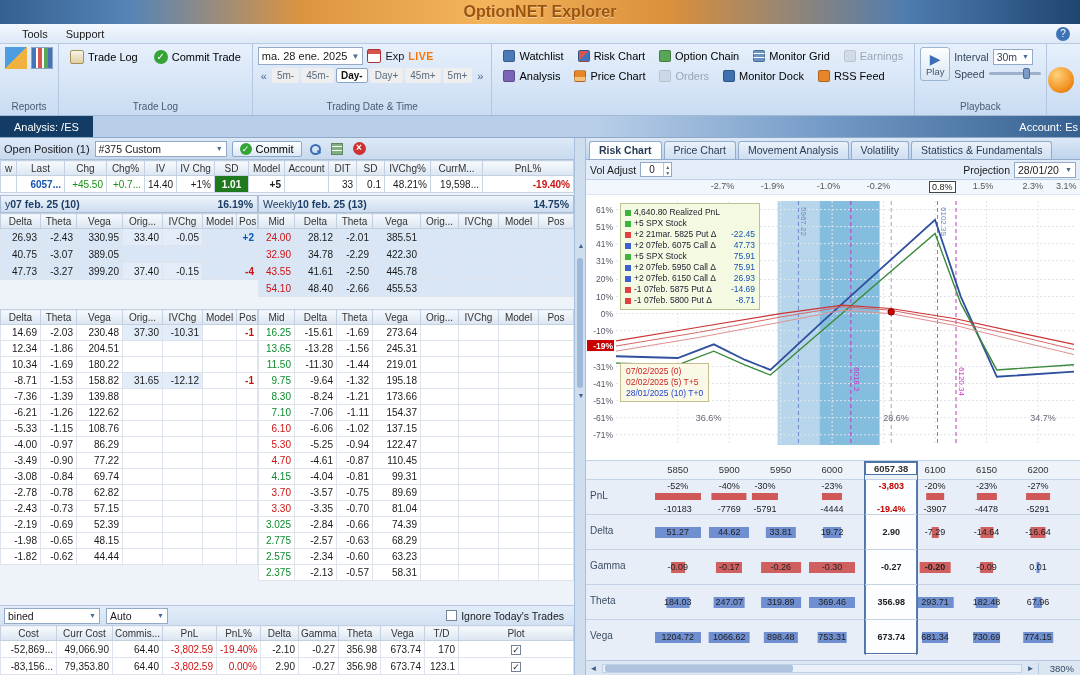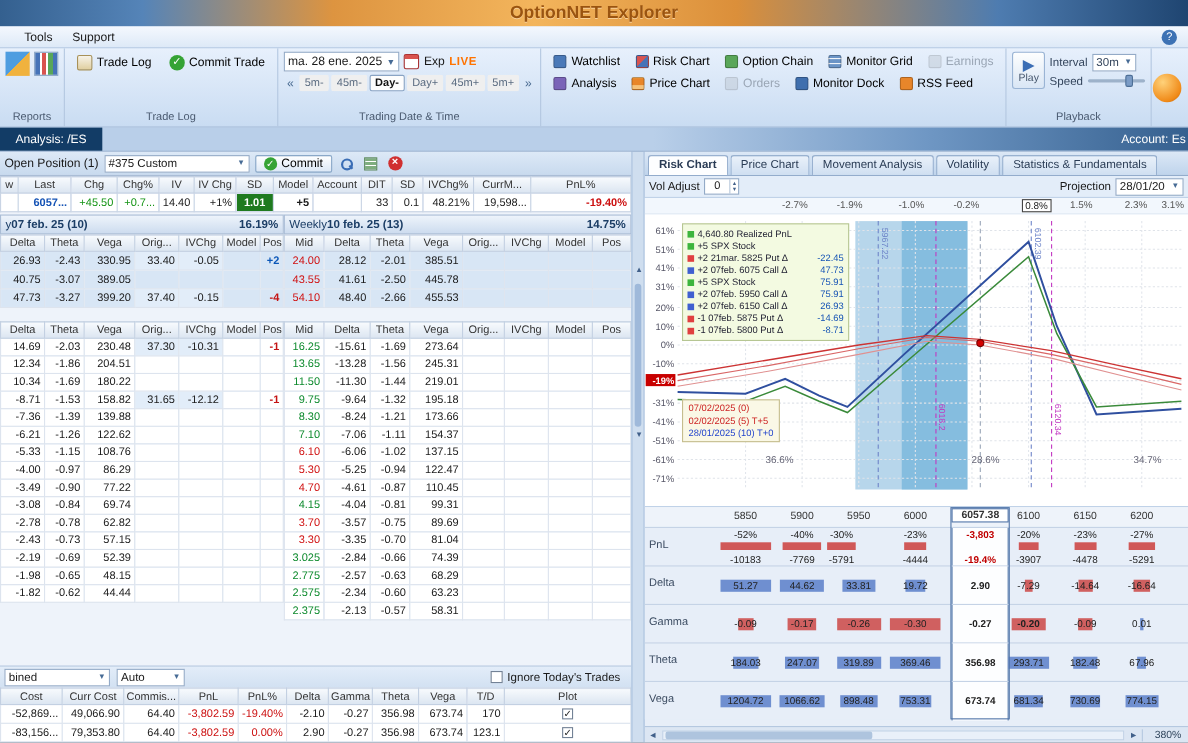--- a/index.html
+++ b/index.html
@@ -113,21 +113,21 @@
 .rtab.active{background:#fdfeff;font-weight:bold}
 .volrow{height:20px;display:flex;align-items:center;background:#e3edf9;border-bottom:1px solid #c0d2e8;font-size:10.5px;padding:0 4px;gap:4px}
 .spin{display:inline-flex;border:1px solid #93aac7;background:#fff;height:15px}
 .spin .v{width:22px;text-align:center;font-size:10px;line-height:14px}
 .spin .ud{display:flex;flex-direction:column;font-size:5px;color:#41608a;border-left:1px solid #b6c6da;justify-content:center;padding:0 1px}
 .proj{margin-left:auto;display:flex;align-items:center;gap:4px}
 .topaxis{height:15px;position:relative;background:#f2f7fd;font-size:9px;color:#555;border-bottom:1px solid #dce6f2}
 .tpct{position:absolute;top:1px}
 .tpct.sel{border:1px solid #444;background:#fff;padding:0 2px;color:#222}
 .chartwrap{position:relative;height:266px;background:#fff;border-bottom:1px solid #c0d2e8}
-.legendbox{position:absolute;left:34px;top:8px;width:152px;background:#f3fae1;border:1px solid #b6c693;padding:3px 4px;font-size:8.5px;line-height:11px;color:#223}
+.legendbox{position:absolute;left:34px;top:8px;width:140px;background:#f3fae1;border:1px solid #b6c693;padding:3px 4px;font-size:8.5px;line-height:11px;color:#223}
 .lrow{display:flex;align-items:center;gap:3px}
 .lmark{width:6px;height:6px;display:inline-block}
 .ldelta{margin-left:auto;color:#1553b5}
 .datebox2{position:absolute;left:34px;top:168px;background:#faf8e6;border:1px solid #c5bd8e;padding:2px 5px;font-size:8.5px;line-height:11px}
 .xaxisrow{height:18px;position:relative;background:#eef3fa;font-size:9.5px;color:#333}
 .xlab{position:absolute;top:3px;width:40px;text-align:center}
 .xcur{position:absolute;top:1px;width:52px;text-align:center;background:#fff;border:1px solid #4f74a8;font-weight:bold;font-size:9.5px}
 .greeks{height:175px;position:relative;background:#e7eef8}
 .grow2{position:relative;height:35px;border-top:1px solid #c5d3e6}
 .glab{position:absolute;left:4px;top:10px;font-size:10px;color:#3c4c62}
@@ -455,20 +455,30 @@
                 <th>Model</th>
                 <th>Pos</th>
               </tr>
             </thead>
           <tbody>
               <tr>
                 <td class="down">24.00</td>
                 <td>28.12</td>
                 <td>-2.01</td>
                 <td>385.51</td>
+                <td></td>
+                <td></td>
+                <td></td>
+                <td></td>
+              </tr>
+              <tr>
+                <td class="down">32.90</td>
+                <td>34.78</td>
+                <td>-2.29</td>
+                <td>422.30</td>
                 <td></td>
                 <td></td>
                 <td></td>
                 <td></td>
               </tr>
               <tr>
                 <td class="down">43.55</td>
                 <td>41.61</td>
                 <td>-2.50</td>
                 <td>445.78</td>

